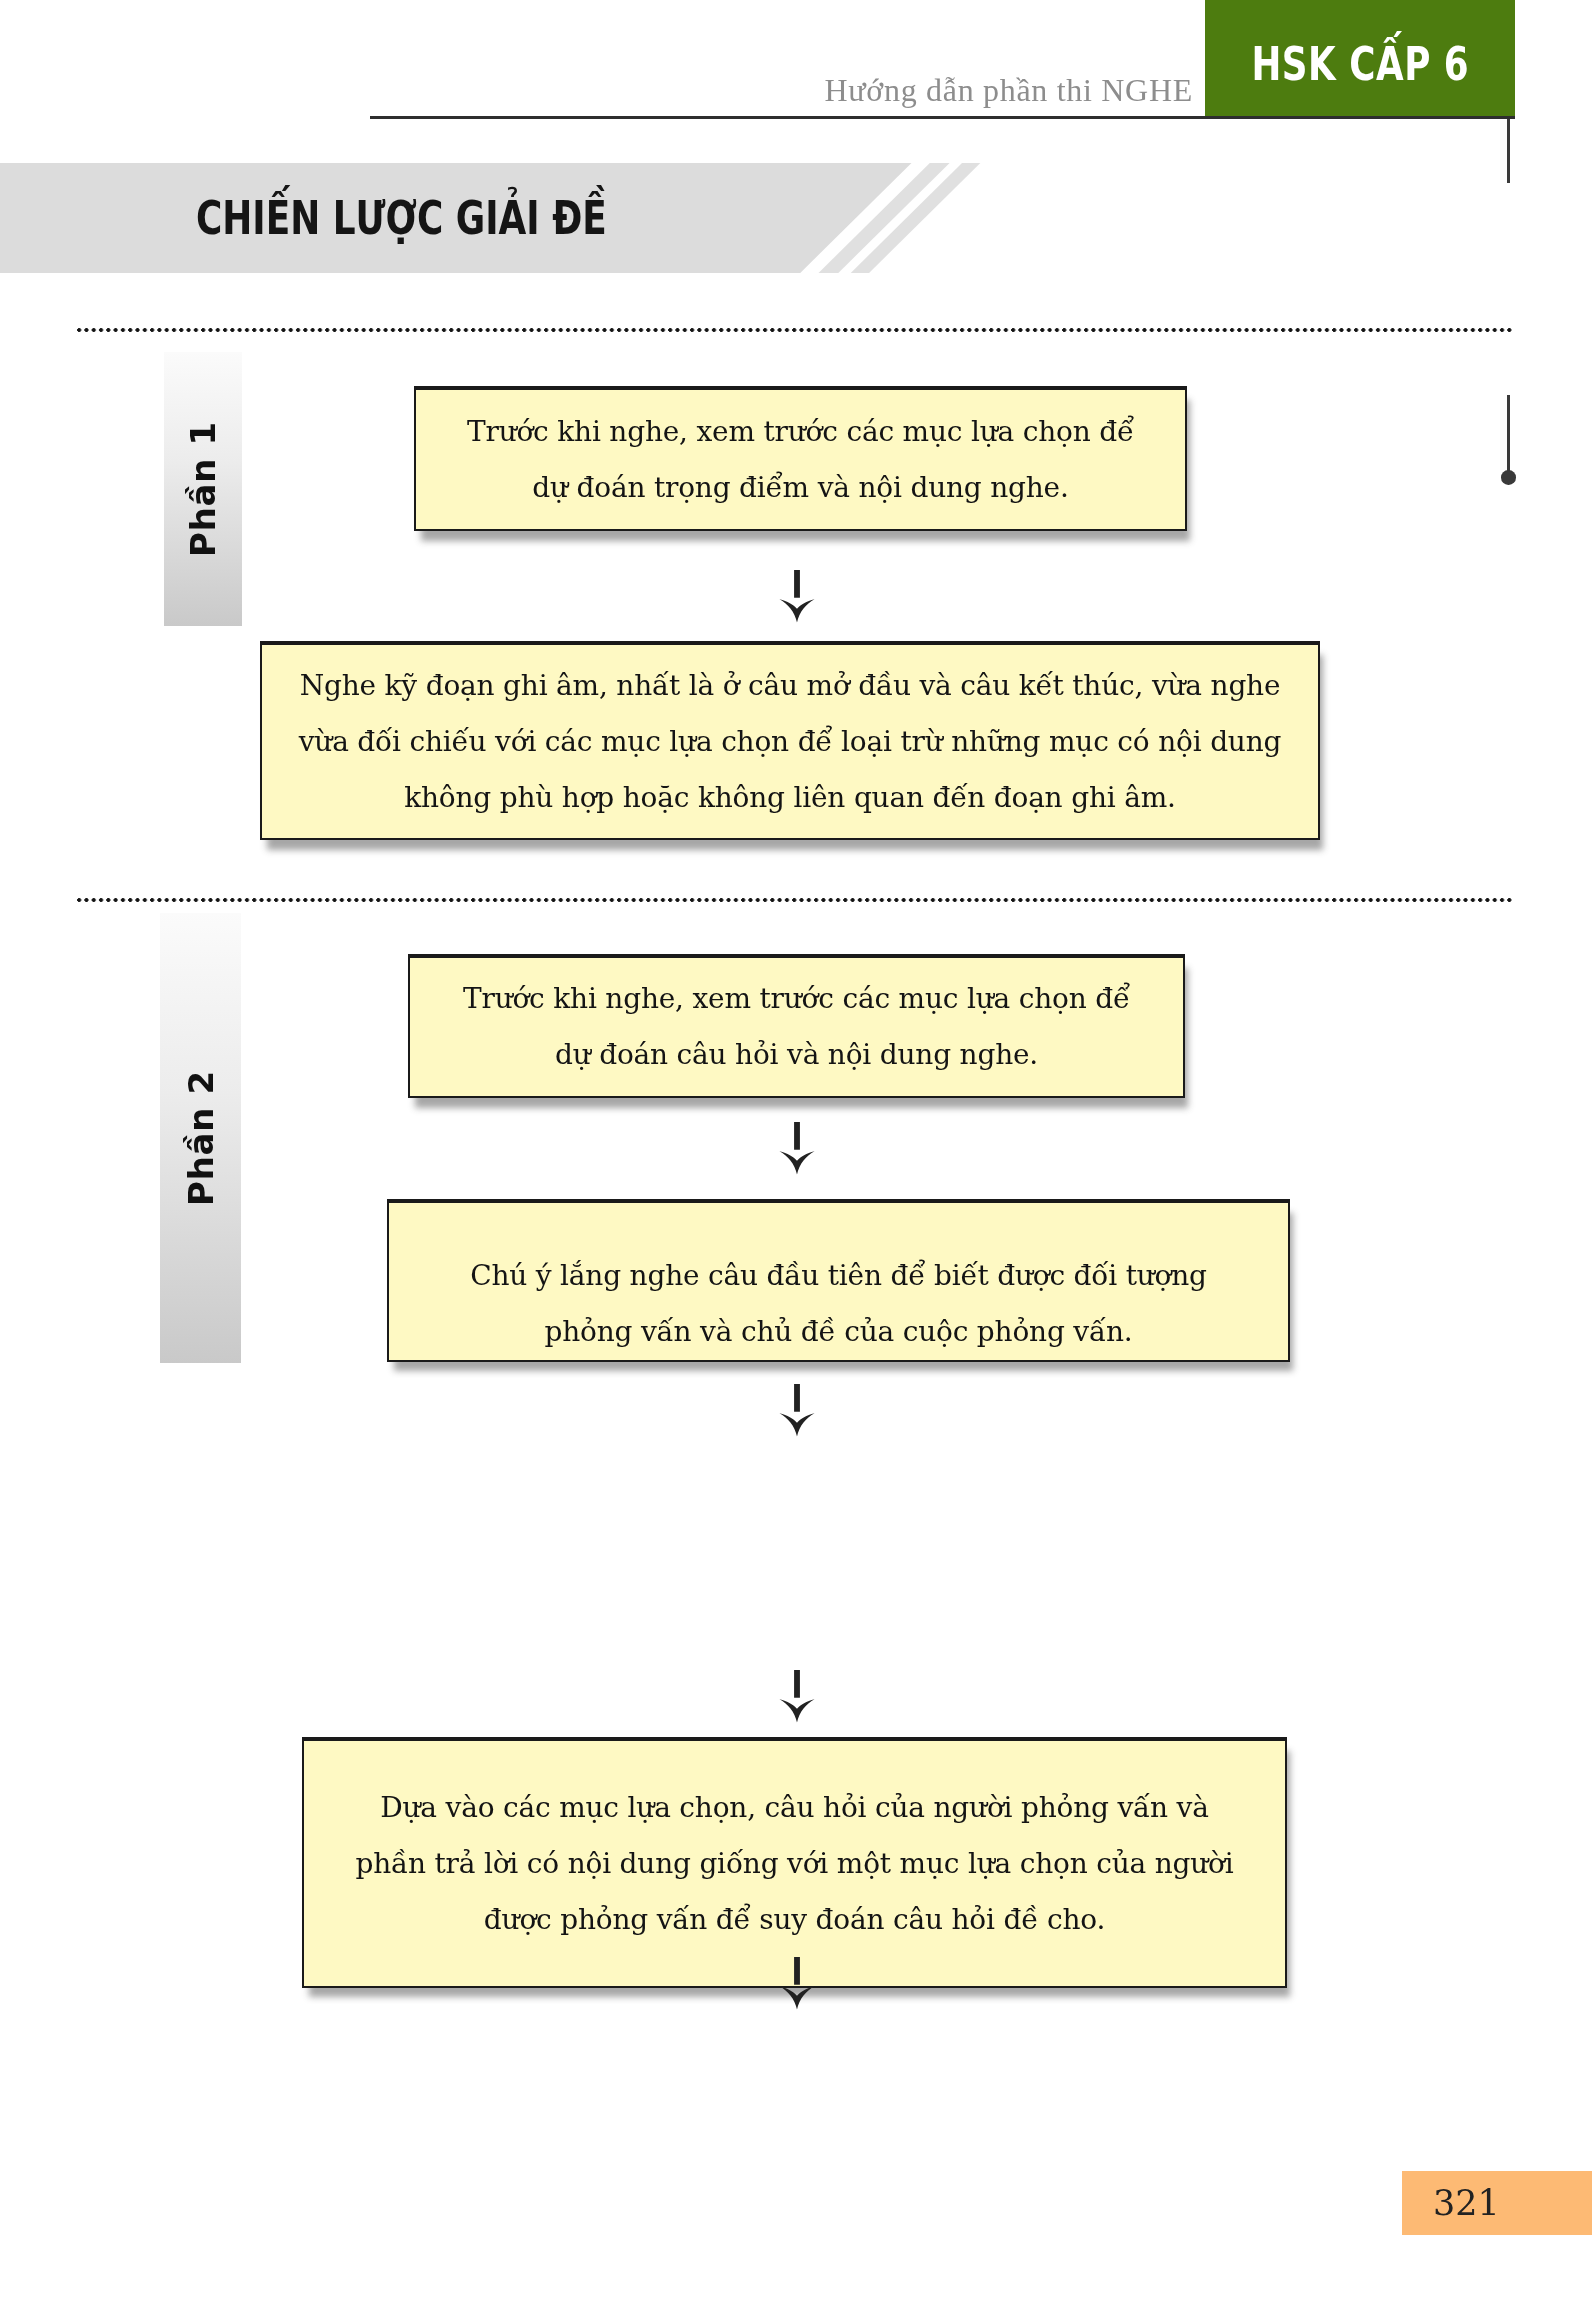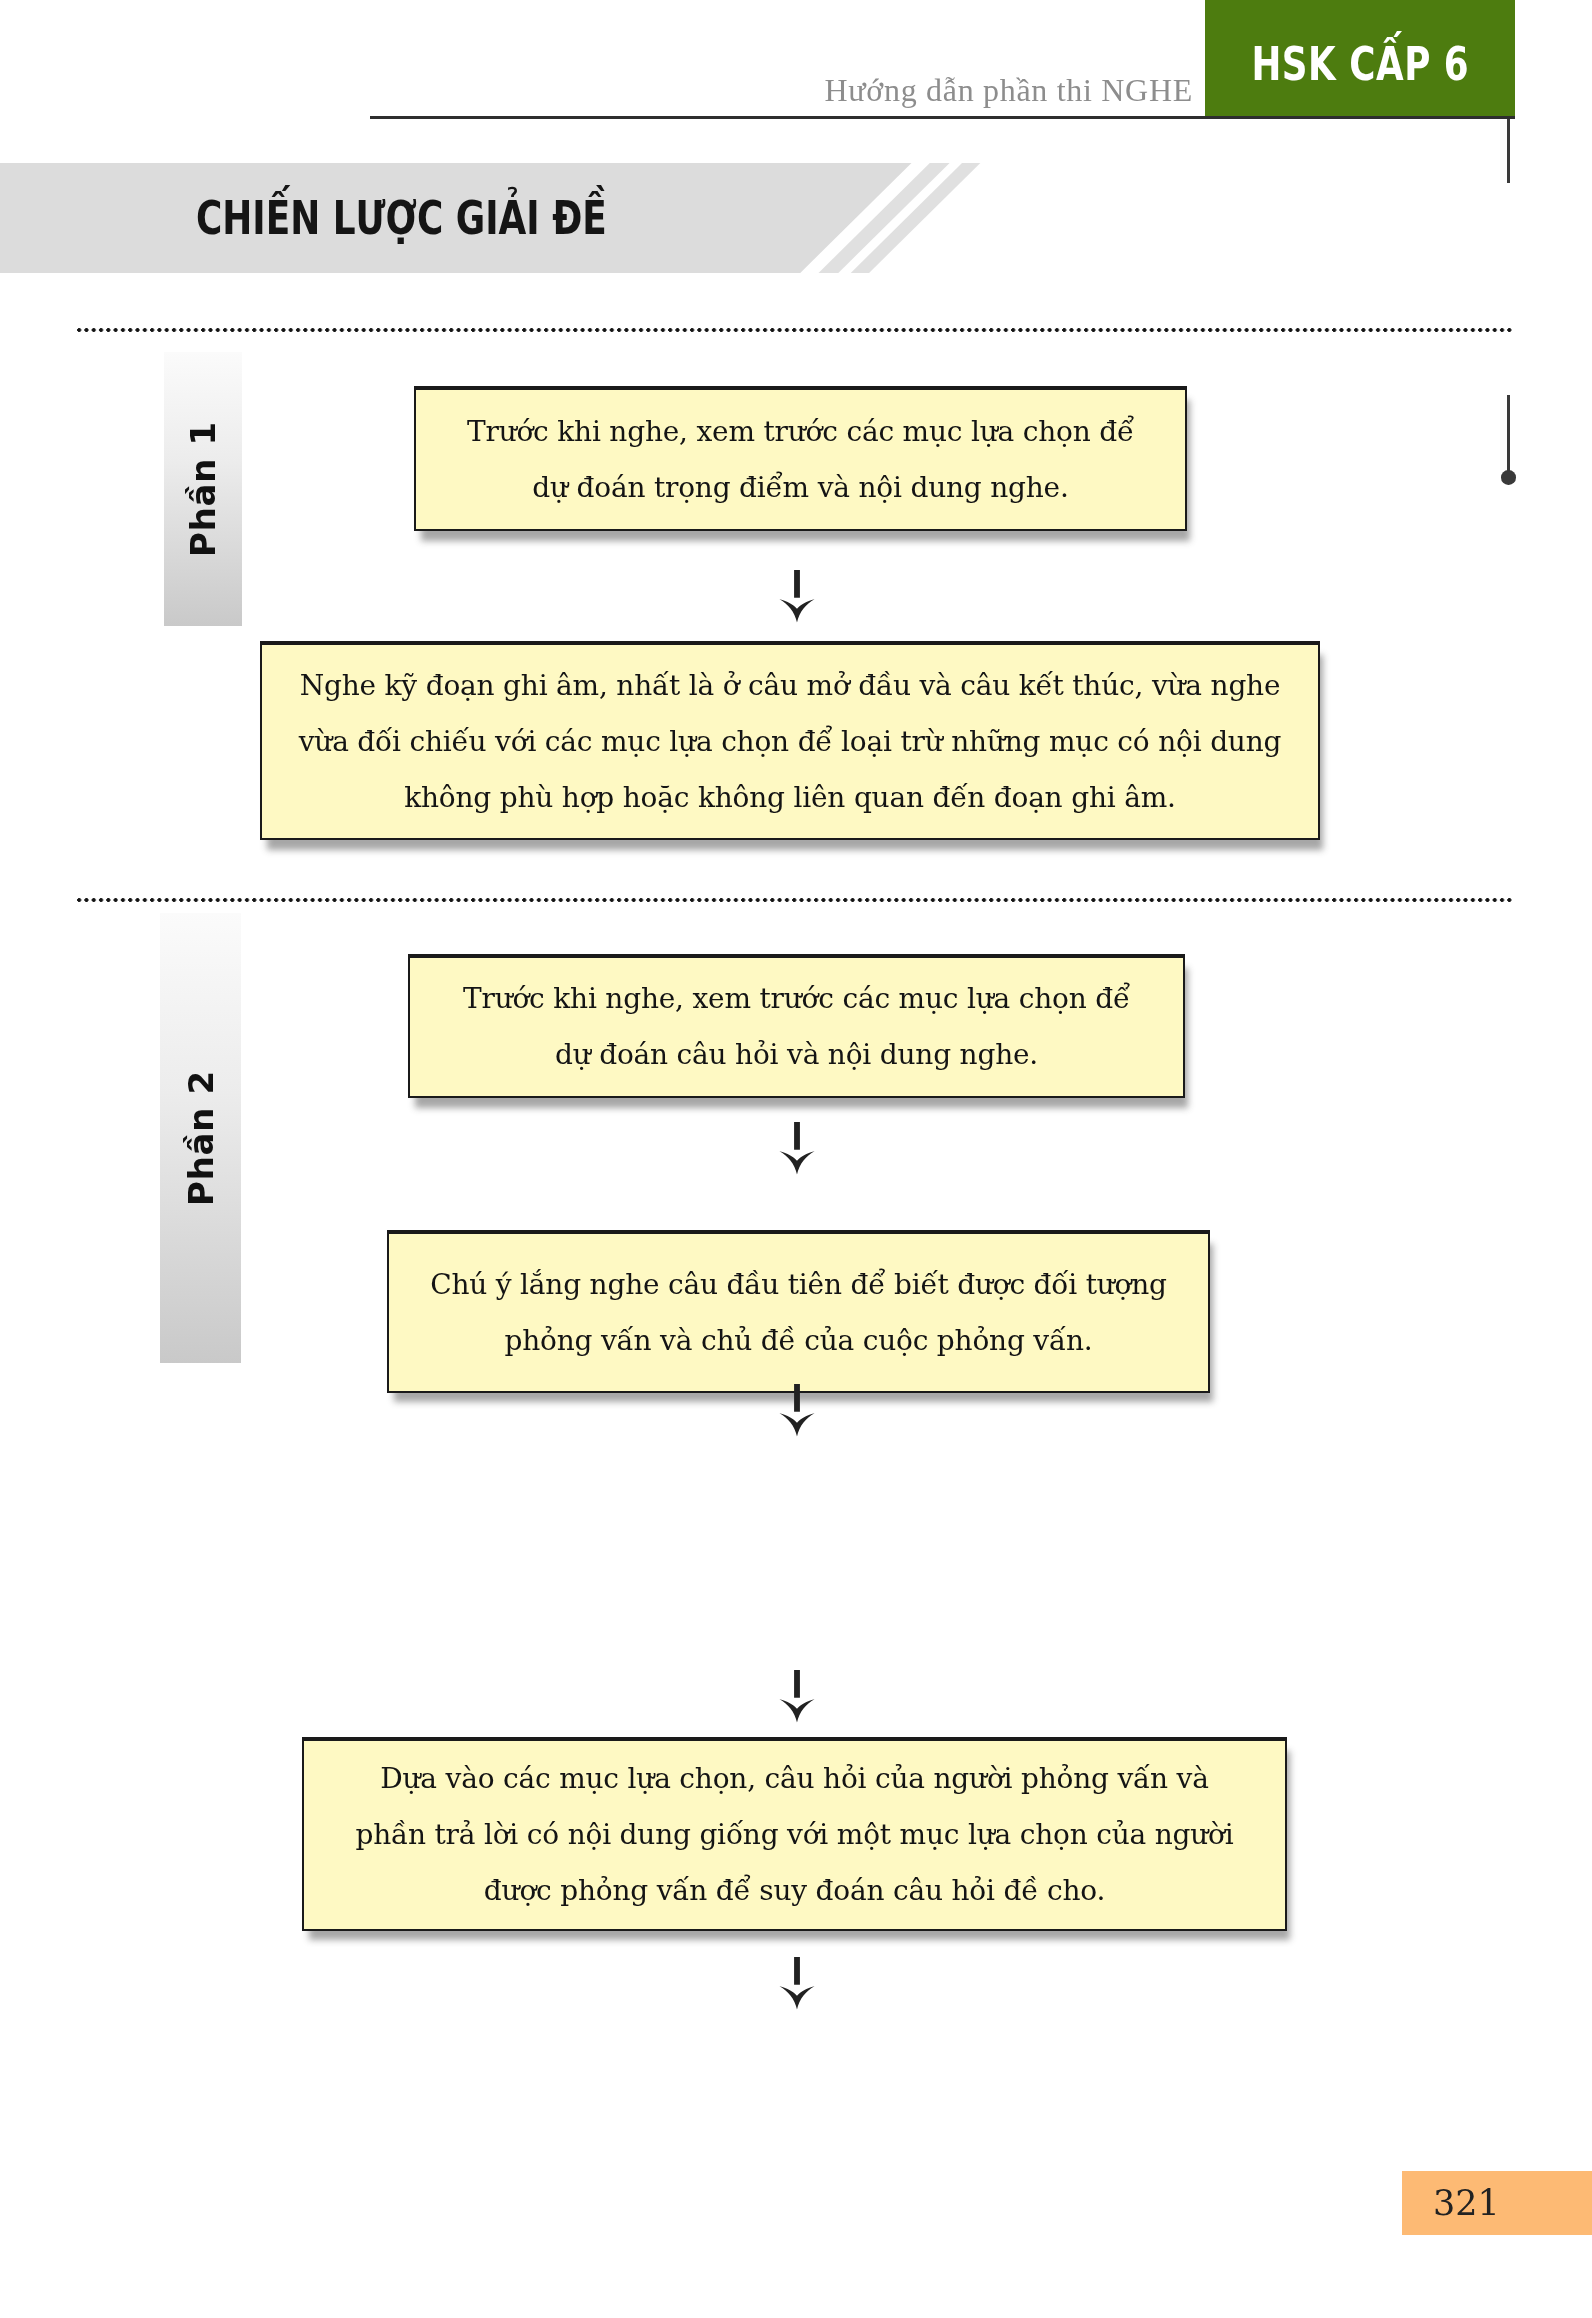--- a/index.html
+++ b/index.html
@@ -140,37 +140,37 @@
   <div class="flow-box" style="left:408px; top:954px; width:777px; height:144px;">
     <span class="box-text">Trước khi nghe, xem trước các mục lựa chọn để
 dự đoán câu hỏi và nội dung nghe.</span>
   </div>
   <div class="arrow" style="left:778px; top:1122px;">
     <svg viewBox="0 0 52 74">
         <rect x="22" y="0" width="8" height="38" fill="#222"></rect>
         <path d="M26 72 C23 57 13 46 2 40 C13 43 21 47 26 53 C31 47 39 43 50 40 C39 46 29 57 26 72 Z" fill="#222"></path>
       </svg>
   </div>
-  <div class="flow-box" style="left:387px; top:1230px; width:823px; height:163px;">
+  <div class="flow-box" style="left:387px; top:1199px; width:903px; height:163px;align-items:flex-end;">
     <span class="box-text">Chú ý lắng nghe câu đầu tiên để biết được đối tượng
 phỏng vấn và chủ đề của cuộc phỏng vấn.</span>
   </div>
   <div class="arrow" style="left:778px; top:1384px;">
     <svg viewBox="0 0 52 74">
         <rect x="22" y="0" width="8" height="38" fill="#222"></rect>
         <path d="M26 72 C23 57 13 46 2 40 C13 43 21 47 26 53 C31 47 39 43 50 40 C39 46 29 57 26 72 Z" fill="#222"></path>
       </svg>
   </div>
   <div class="arrow" style="left:778px; top:1670px;">
     <svg viewBox="0 0 52 74">
         <rect x="22" y="0" width="8" height="38" fill="#222"></rect>
         <path d="M26 72 C23 57 13 46 2 40 C13 43 21 47 26 53 C31 47 39 43 50 40 C39 46 29 57 26 72 Z" fill="#222"></path>
       </svg>
   </div>
-  <div class="flow-box" style="left:302px; top:1737px; width:985px; height:194px;">
+  <div class="flow-box" style="left:302px; top:1737px; width:985px; height:251px;">
     <span class="box-text">Dựa vào các mục lựa chọn, câu hỏi của người phỏng vấn và
 phần trả lời có nội dung giống với một mục lựa chọn của người
 được phỏng vấn để suy đoán câu hỏi đề cho.</span>
   </div>
   <div class="arrow" style="left:778px; top:1957px;">
     <svg viewBox="0 0 52 74">
         <rect x="22" y="0" width="8" height="38" fill="#222"></rect>
         <path d="M26 72 C23 57 13 46 2 40 C13 43 21 47 26 53 C31 47 39 43 50 40 C39 46 29 57 26 72 Z" fill="#222"></path>
       </svg>
   </div>

